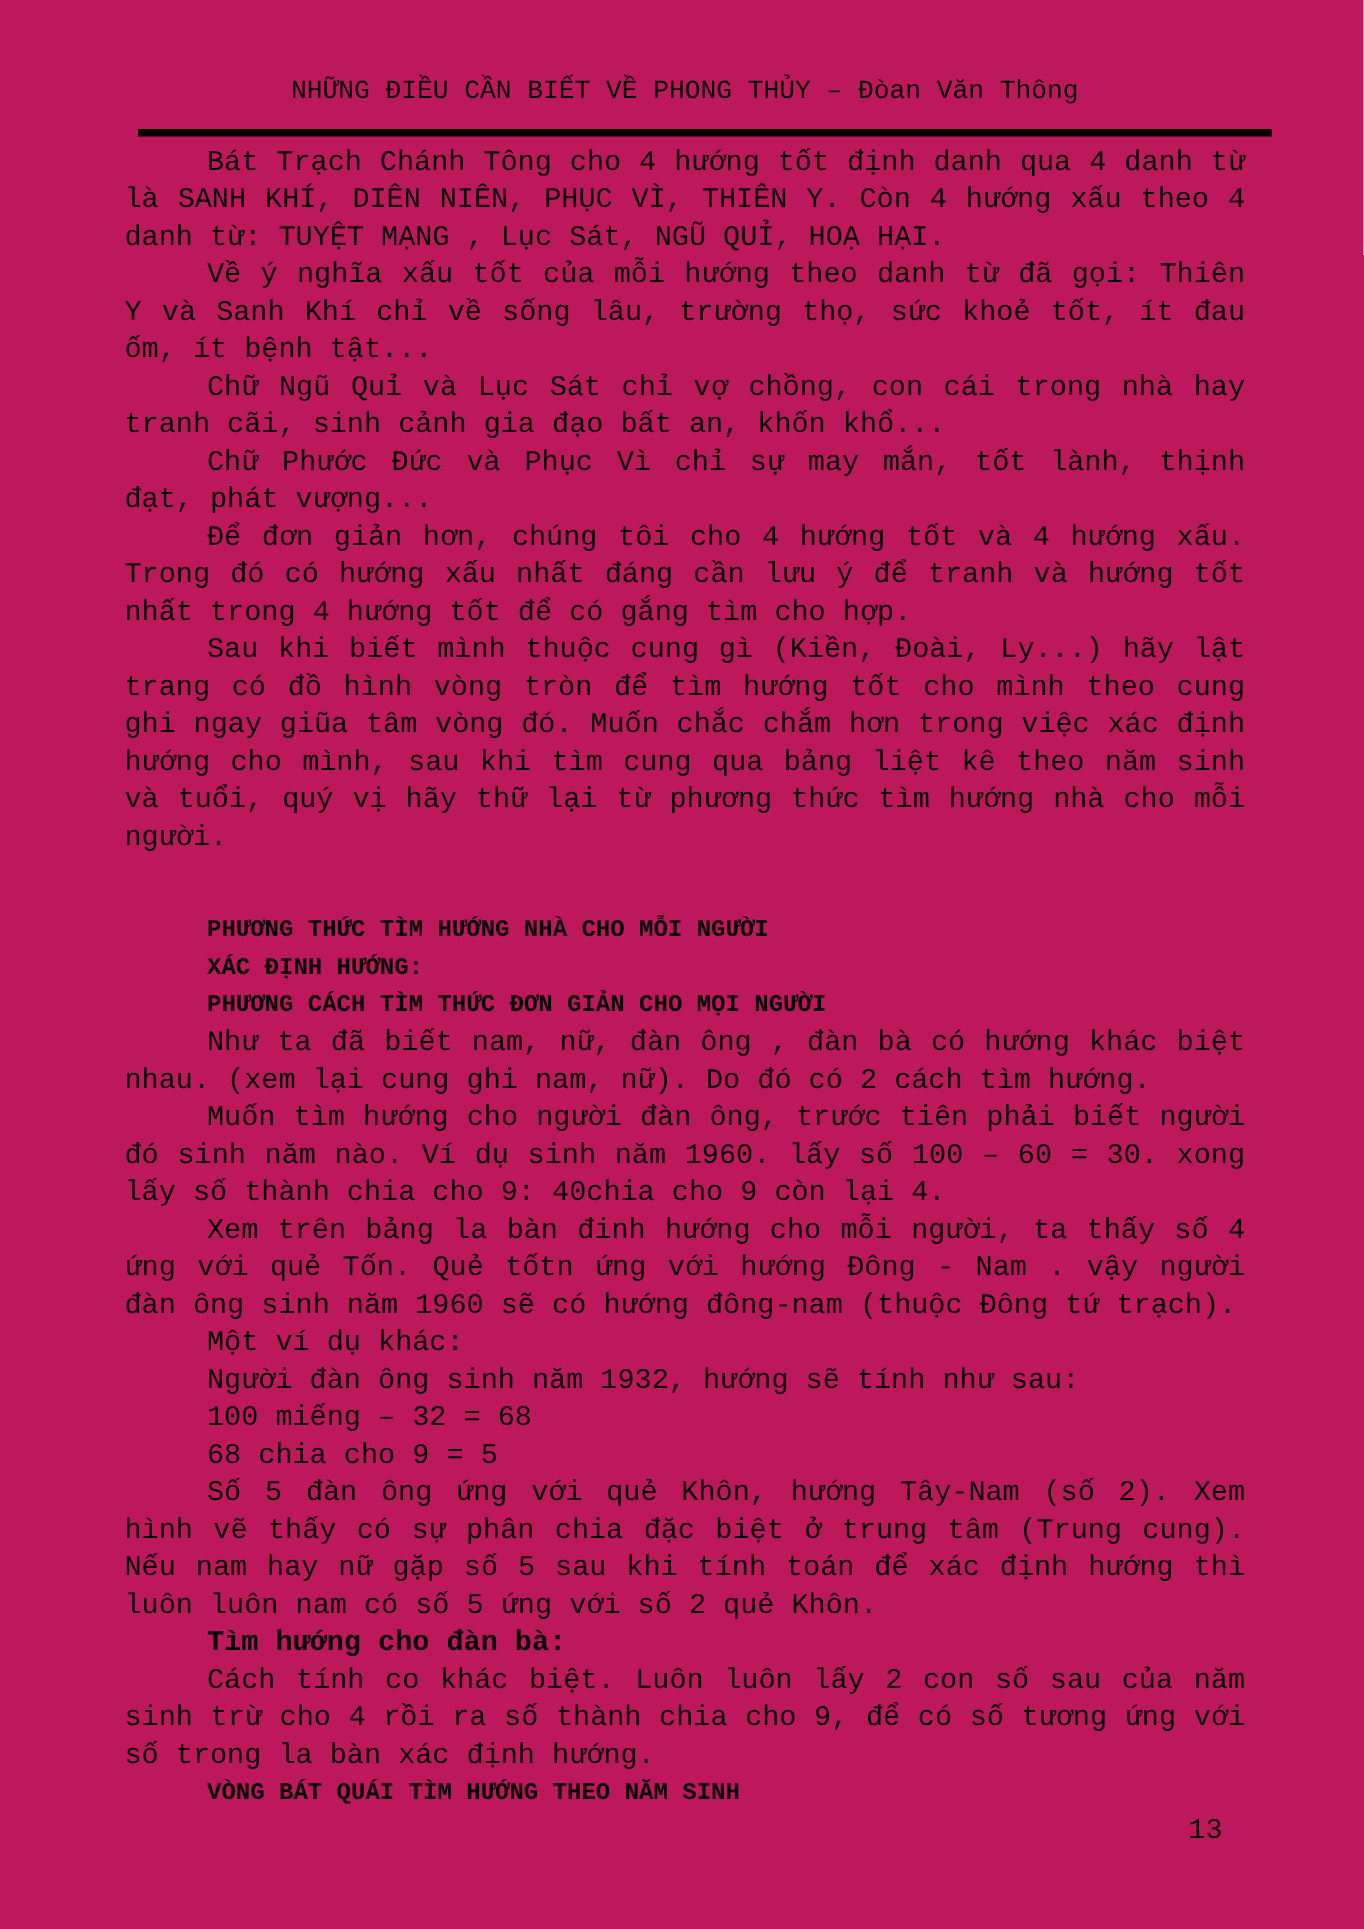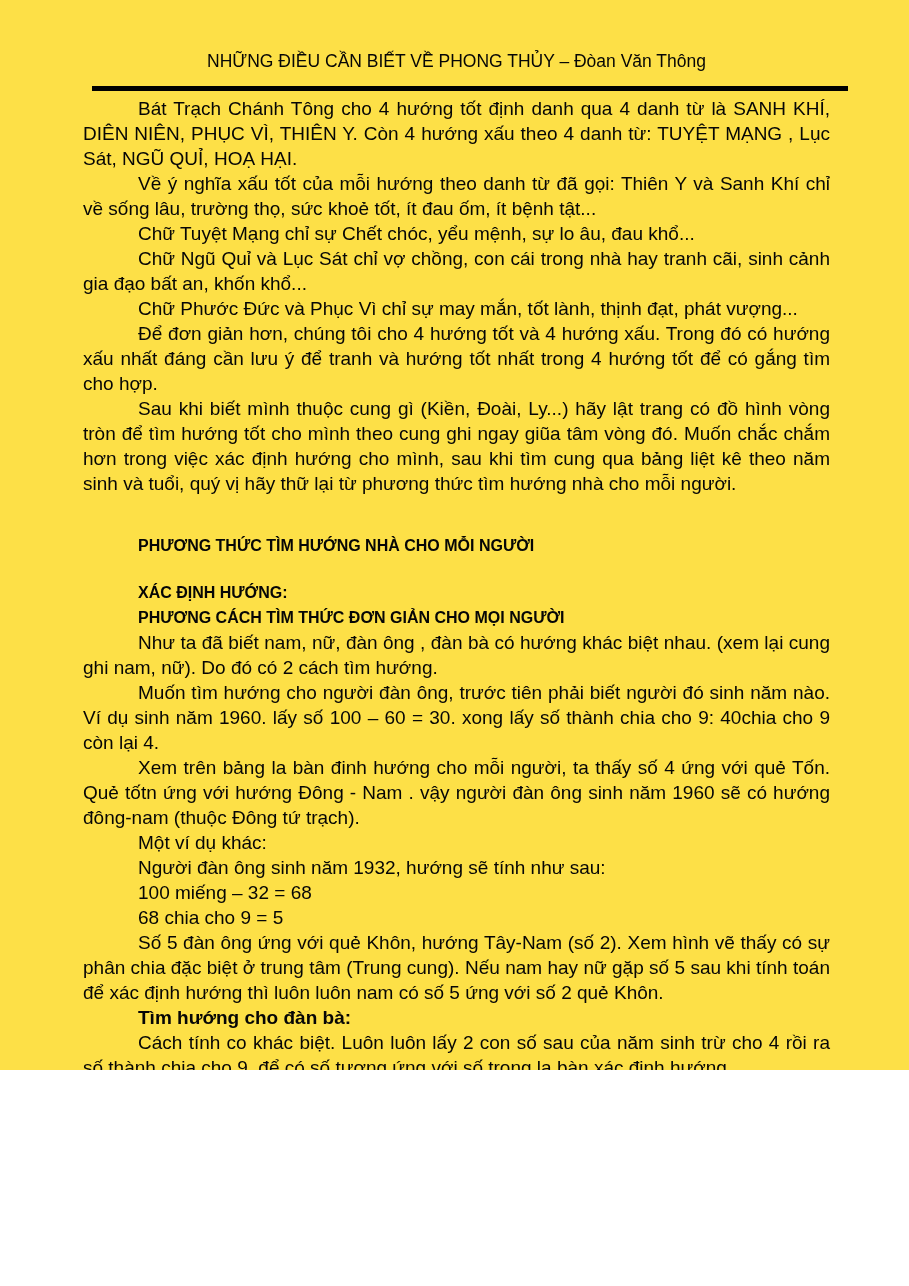--- a/index.html
+++ b/index.html
@@ -1,23 +1,23 @@
 <!DOCTYPE html>
 <html><head>
 <meta charset="utf-8">
 <style>
   html, body { margin: 0; padding: 0; background: #ffffff; }
   .page {
     position: relative;
     width: 909px;
-    height: 1070px;
+    height: 1286px;
     box-sizing: border-box;
-    background: #fde047;
+    background: #be185d;
     color: #060606;
-    font-family: Liberation Sans, sans-serif;
+    font-family: Liberation Mono, monospace;
     font-size: 19px;
     line-height: 25px;
     padding: 49px 79px 0 83px;
     overflow: hidden;
   }
   .doc-header {
     text-align: center;
     font-size: 17.5px;
     line-height: 24px;
     white-space: nowrap;
@@ -38,21 +38,21 @@
   .bold { font-weight: bold; }
   .section-heading {
     margin: 0;
     font-weight: bold;
     font-size: 16px;
     line-height: 25px;
     text-indent: 55px;
     text-align: left;
   }
   .gap-main { margin-top: 37px; }
-  .gap-sub { margin-top: 22px; }
+  .gap-sub { }
   .gap-para { margin-top: 25px; }
   .gap-women { margin-top: 17px; }
   .page-number {
     text-align: right;
     padding-right: 15px;
     font-size: 19px;
     line-height: 25px;
   }
 </style>
 </head>
@@ -62,21 +62,20 @@
 
   <header>
     <div class="doc-header">NHỮNG ĐIỀU CẦN BIẾT VỀ PHONG THỦY – Đòan Văn Thông</div>
     <div class="header-rule"></div>
   </header>
 
   <main>
 
     <p class="body first">Bát Trạch Chánh Tông cho 4 hướng tốt định danh qua 4 danh từ là SANH KHÍ, DIÊN NIÊN, PHỤC VÌ, THIÊN Y. Còn 4 hướng xấu theo 4 danh từ: TUYỆT MẠNG , Lục Sát, NGŨ QUỈ, HOẠ HẠI.</p>
     <p class="body">Về ý nghĩa xấu tốt của mỗi hướng theo danh từ đã gọi: Thiên Y và Sanh Khí chỉ về sống lâu, trường thọ, sức khoẻ tốt, ít đau ốm, ít bệnh tật...</p>
-    <p class="body">Chữ Tuyệt Mạng chỉ sự Chết chóc, yểu mệnh, sự lo âu, đau khổ...</p>
     <p class="body">Chữ Ngũ Quỉ và Lục Sát chỉ vợ chồng, con cái trong nhà hay tranh cãi, sinh cảnh gia đạo bất an, khốn khổ...</p>
     <p class="body">Chữ Phước Đức và Phục Vì chỉ sự may mắn, tốt lành, thịnh đạt, phát vượng...</p>
     <p class="body">Để đơn giản hơn, chúng tôi cho 4 hướng tốt và 4 hướng xấu. Trong đó có hướng xấu nhất đáng cần lưu ý để tranh và hướng tốt nhất trong 4 hướng tốt để có gắng tìm cho hợp.</p>
     <p class="body">Sau khi biết mình thuộc cung gì (Kiền, Đoài, Ly...) hãy lật trang có đồ hình vòng tròn để tìm hướng tốt cho mình theo cung ghi ngay giũa tâm vòng đó. Muốn chắc chắm hơn trong việc xác định hướng cho mình, sau khi tìm cung qua bảng liệt kê theo năm sinh và tuổi, quý vị hãy thữ lại từ phương thức tìm hướng nhà cho mỗi người.</p>
 
     <h2 class="section-heading gap-main">PHƯƠNG THỨC TÌM HƯỚNG NHÀ CHO MỖI NGƯỜI</h2>
     <h3 class="section-heading gap-sub">XÁC ĐỊNH HƯỚNG:</h3>
     <h3 class="section-heading">PHƯƠNG CÁCH TÌM THỨC ĐƠN GIẢN CHO MỌI NGƯỜI</h3>
 
     <p class="body gap-para">Như ta đã biết nam, nữ, đàn ông , đàn bà có hướng khác biệt nhau. (xem lại cung ghi nam, nữ). Do đó có 2 cách tìm hướng.</p>

